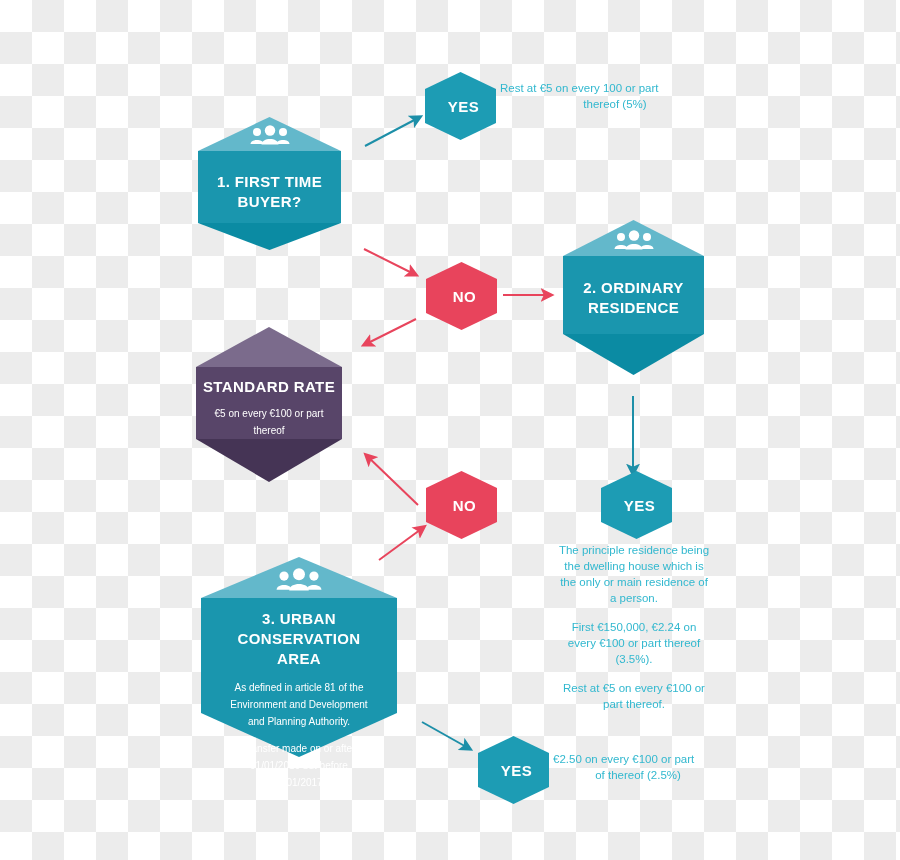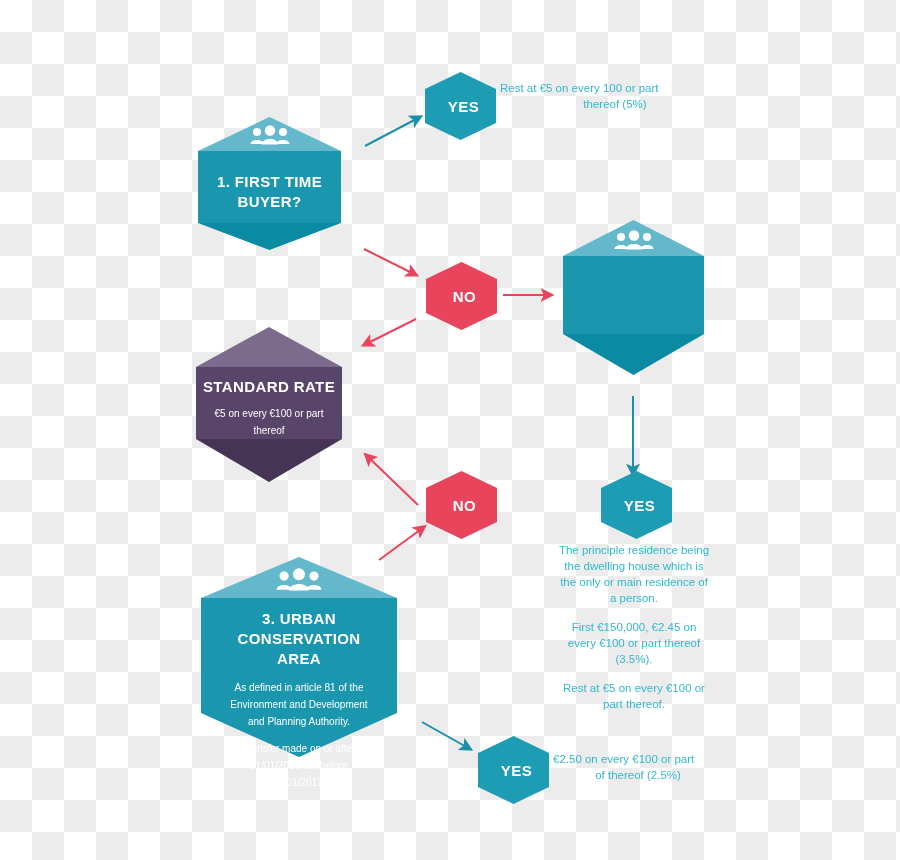--- a/index.html
+++ b/index.html
@@ -158,20 +158,23 @@
   <div class="icon" style="top:10px;">
     <svg width="40" height="20" viewBox="0 0 40 20" aria-hidden="true">
       <circle cx="7" cy="7" r="4" fill="#ffffff"></circle>
       <path d="M0.5 19 C0.5 13.5, 13.5 13.5, 13.5 19 Z" fill="#ffffff"></path>
       <circle cx="33" cy="7" r="4" fill="#ffffff"></circle>
       <path d="M26.5 19 C26.5 13.5, 39.5 13.5, 39.5 19 Z" fill="#ffffff"></path>
       <circle cx="20" cy="5.5" r="5.2" fill="#ffffff"></circle>
       <path d="M11.5 19.5 C11.5 12, 28.5 12, 28.5 19.5 Z" fill="#ffffff"></path>
     </svg>
   </div>
+  <div class="content" style="top:58px;">
+    <p class="hex-title">2. ORDINARY RESIDENCE</p>
+  </div>
 </div>
 
 <div class="bighex" style="left:196px; top:327px; width:146px; height:155px;">
   <div class="band cap" style="top:0; height:40px; background:#7b6b8c;"></div>
   <div class="band body" style="top:40px; height:72px; background:#584569;"></div>
   <div class="band foot" style="top:112px; height:43px; background:#453455;"></div>
   <div class="content" style="top:50px;">
     <p class="hex-title">STANDARD RATE</p>
     <p class="hex-sub" style="padding:0 14px; margin-top:8px;">€5 on every €100 or part thereof</p>
   </div>
@@ -208,20 +211,20 @@
 
 <div class="smallhex" style="left:478px; top:736px; width:65px; height:68px; background:#1d9cb4;">YES</div>
 
 <div class="note" style="left:500px; top:80px; width:230px;">
   <p style="margin-top:0;">Rest at €5 on every 100 or part</p>
   <p style="margin-top:0;">thereof (5%)</p>
 </div>
 
 <div class="note center" style="left:558px; top:542px; width:152px;">
   <p>The principle residence being the dwelling house which is the only or main residence of a person.</p>
-  <p>First €150,000, €2.45 on every €100 or part thereof (3.5%).</p>
+  <p>First €150,000, €2.24 on every €100 or part thereof (3.5%).</p>
   <p>Rest at €5 on every €100 or part thereof.</p>
 </div>
 
 <div class="note" style="left:553px; top:751px; width:170px;">
   <p>€2.50 on every €100 or part</p>
   <p style="margin-top:0;">of thereof (2.5%)</p>
 </div>
 
 </body></html>

